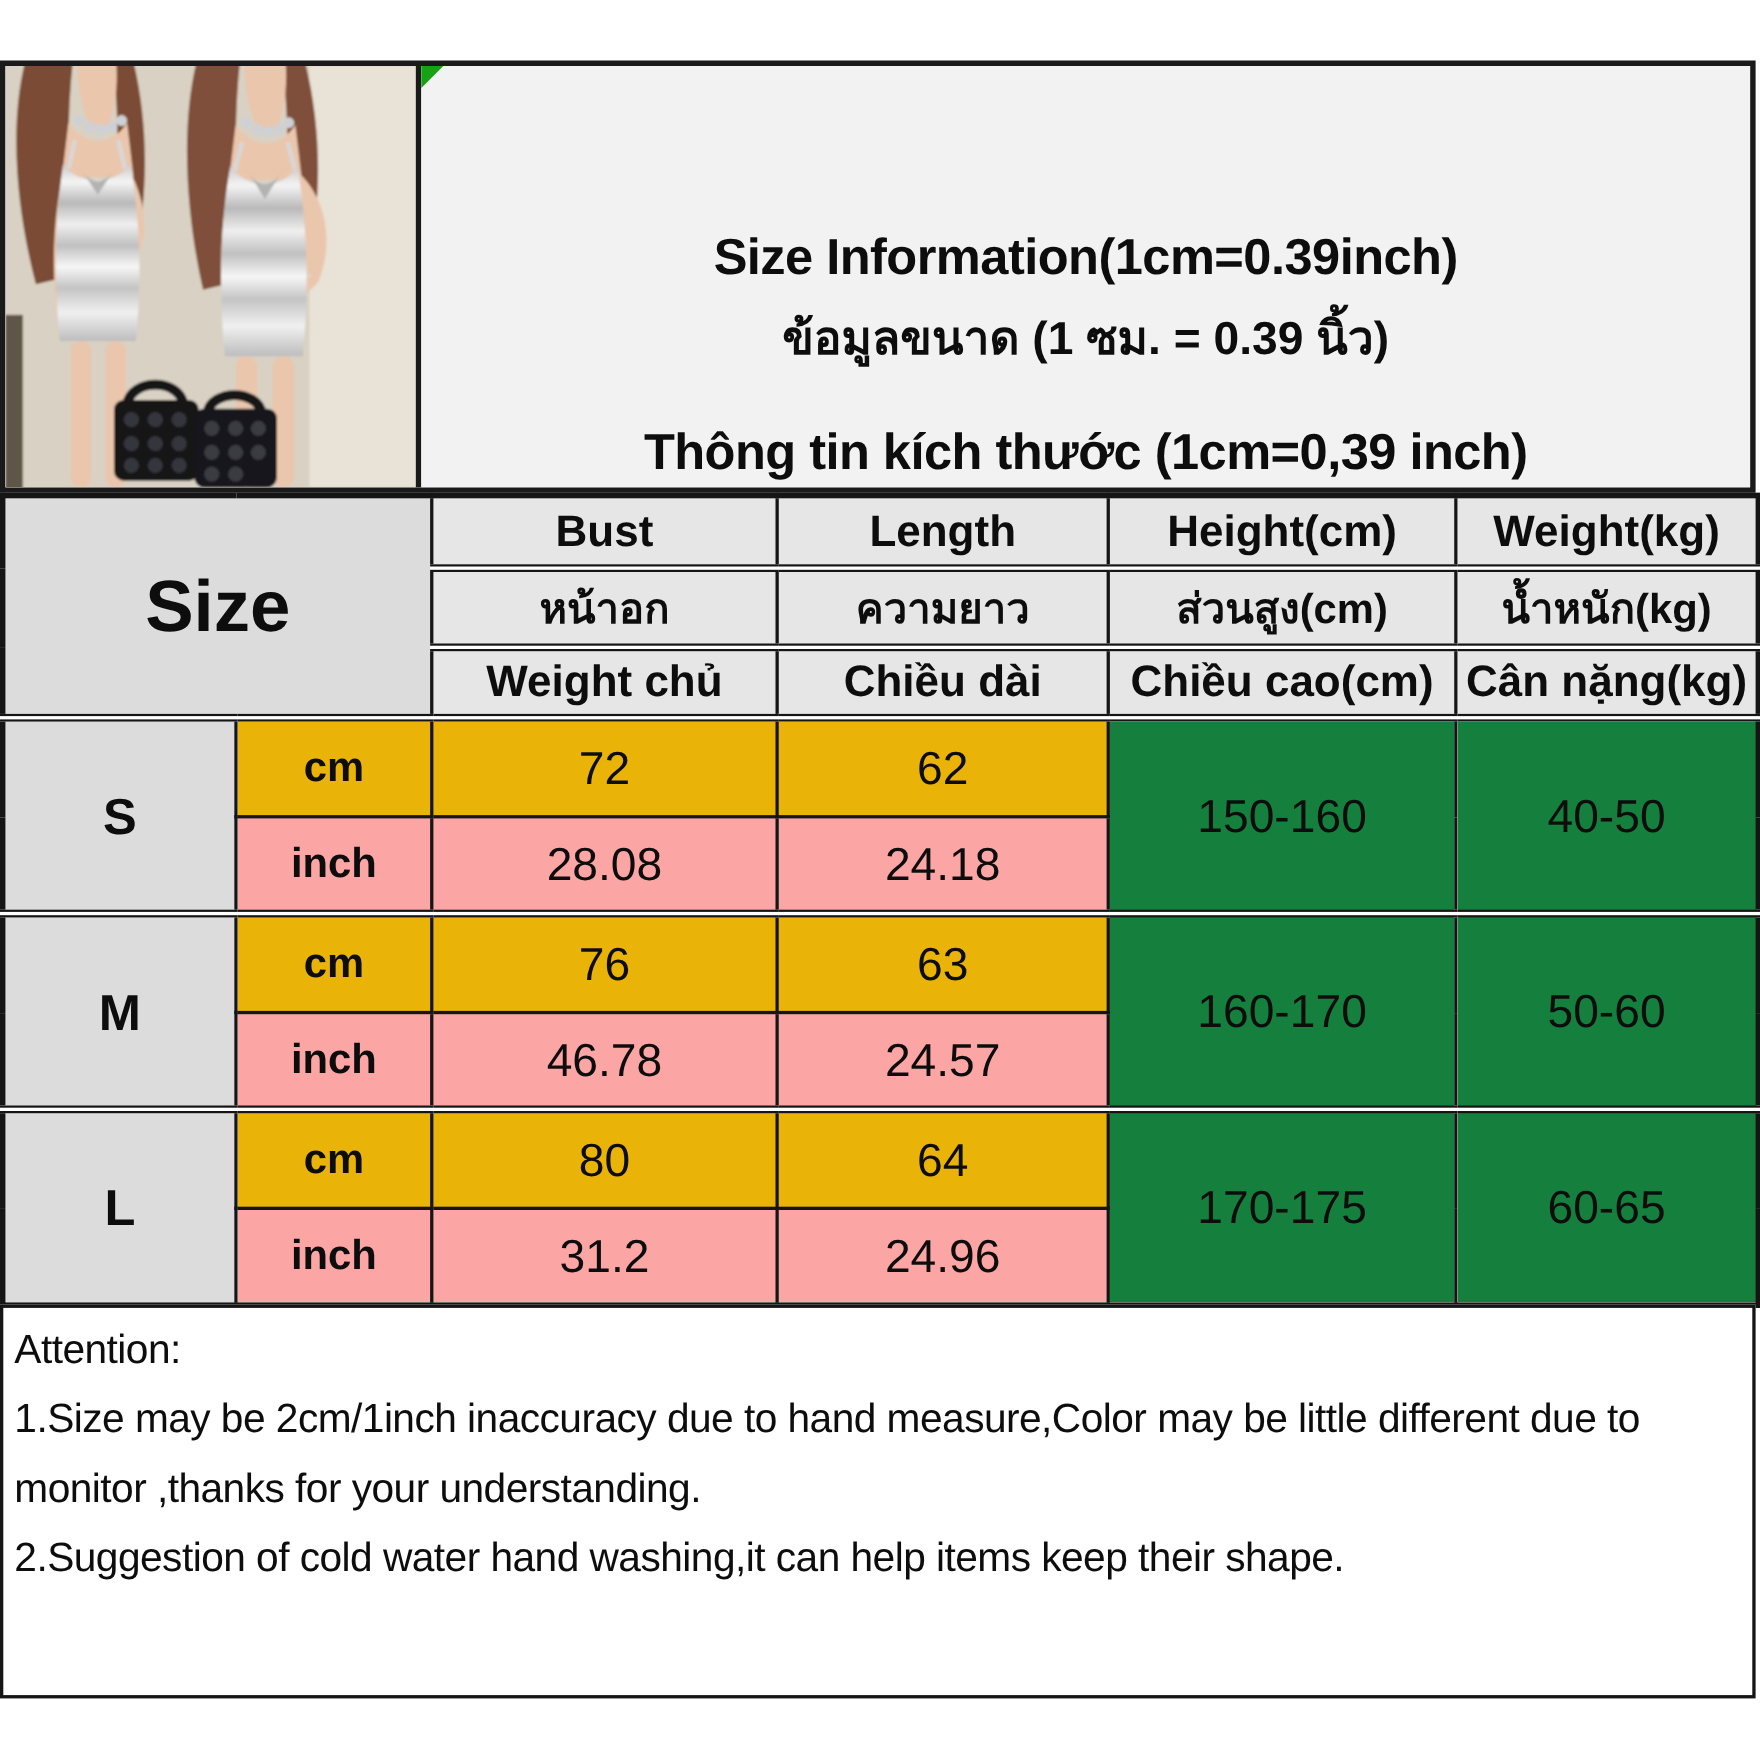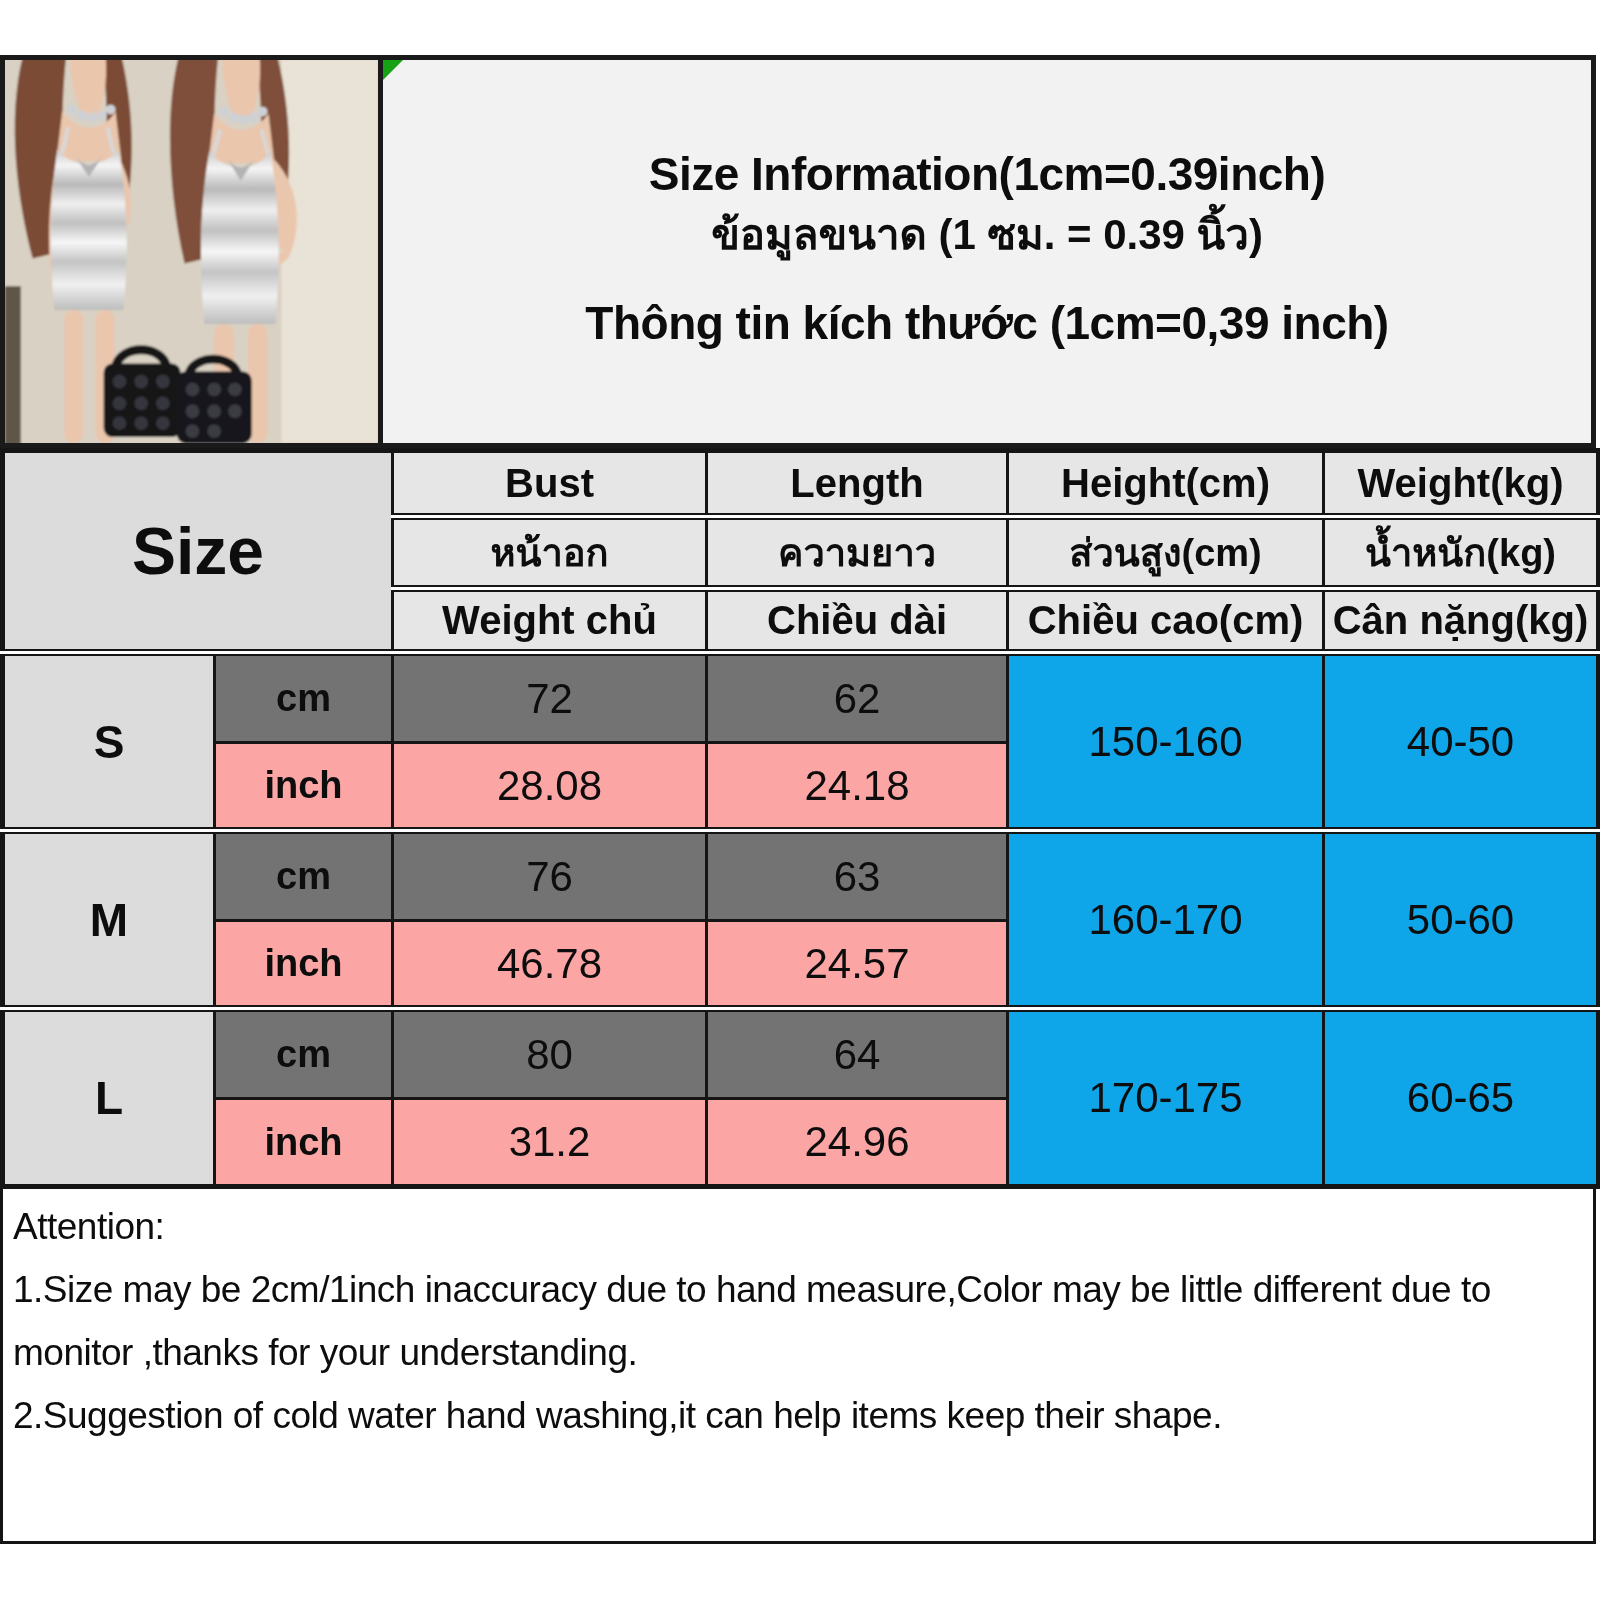--- a/index.html
+++ b/index.html
@@ -6,43 +6,43 @@
   .page{position:relative;width:1600px;height:1600px;background:#ffffff;overflow:hidden;
         font-family:"Liberation Sans","DejaVu Sans",sans-serif;color:#0d0d0d;}
 
   
   .top-band{position:absolute;left:0;top:55px;width:1596px;height:393px;
             border:5px solid #1a1a1a;box-sizing:border-box;display:flex;}
   .photo-wrap{width:378px;height:100%;border-right:5px solid #1a1a1a;box-sizing:border-box;
               background:#d9d1c3;position:relative;overflow:hidden;flex:none;}
   .photo-wrap svg{display:block;width:100%;height:100%;}
   .title-box{flex:1;background:#f2f2f2;position:relative;text-align:center;
-             display:flex;flex-direction:column;justify-content:center;padding-bottom:6px;}
+             display:flex;flex-direction:column;justify-content:flex-end;gap:14px;padding-bottom:6px;}
   .corner-triangle{position:absolute;top:0;left:0;width:0;height:0;
                    border-top:20px solid #15a315;border-right:20px solid transparent;}
   .t-en{font-size:46px;font-weight:bold;letter-spacing:-0.5px;}
   .t-th{font-size:42px;font-weight:bold;}
   .t-vi{font-size:46px;font-weight:bold;letter-spacing:-0.5px;margin-top:29px;}
 
   
   table.size-table{position:absolute;left:0;top:448px;width:1596px;border-collapse:collapse;
                    table-layout:fixed;}
   .size-table td{border:3px solid #151515;text-align:center;vertical-align:middle;
                  padding:0;overflow:hidden;}
   .size-table{border:5px solid #151515;}
   tr.sep td{border-top:7px double #151515;}
   .c-size{background:#dcdcdc;font-size:66px;font-weight:bold;}
   .hcell{background:#e6e6e6;font-weight:bold;font-size:40px;}
   .hcell.th{font-size:38px;}
   .hcell.vi{font-size:40px;}
   .c-sz{background:#dcdcdc;font-size:46px;font-weight:bold;}
   .c-unit{font-size:38px;font-weight:bold;}
-  .bg-cm{background:#737373;margin-top:32px;}
+  .bg-cm{background:#eab308;margin-top:32px;}
   .bg-inch{background:#fca5a5;}
-  .c-merge{background:#0ea5e9;}
+  .c-merge{background:#15803d;}
   .val{font-size:42px;font-weight:normal;}
 
   
   .attention{position:absolute;left:0;top:1186px;width:1596px;height:358px;
              border:3px solid #151515;box-sizing:border-box;background:#fff;
              padding:6px 10px;font-size:37px;line-height:63px;letter-spacing:-0.5px;}
 </style>
 </head>
 <body>
 

